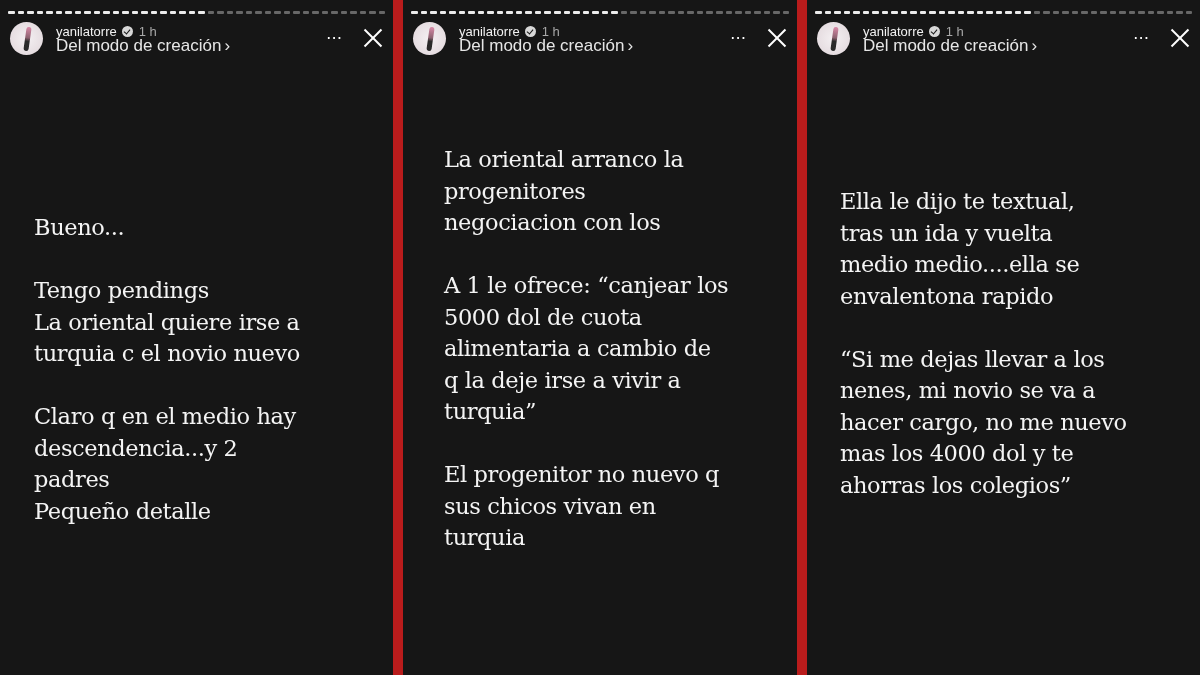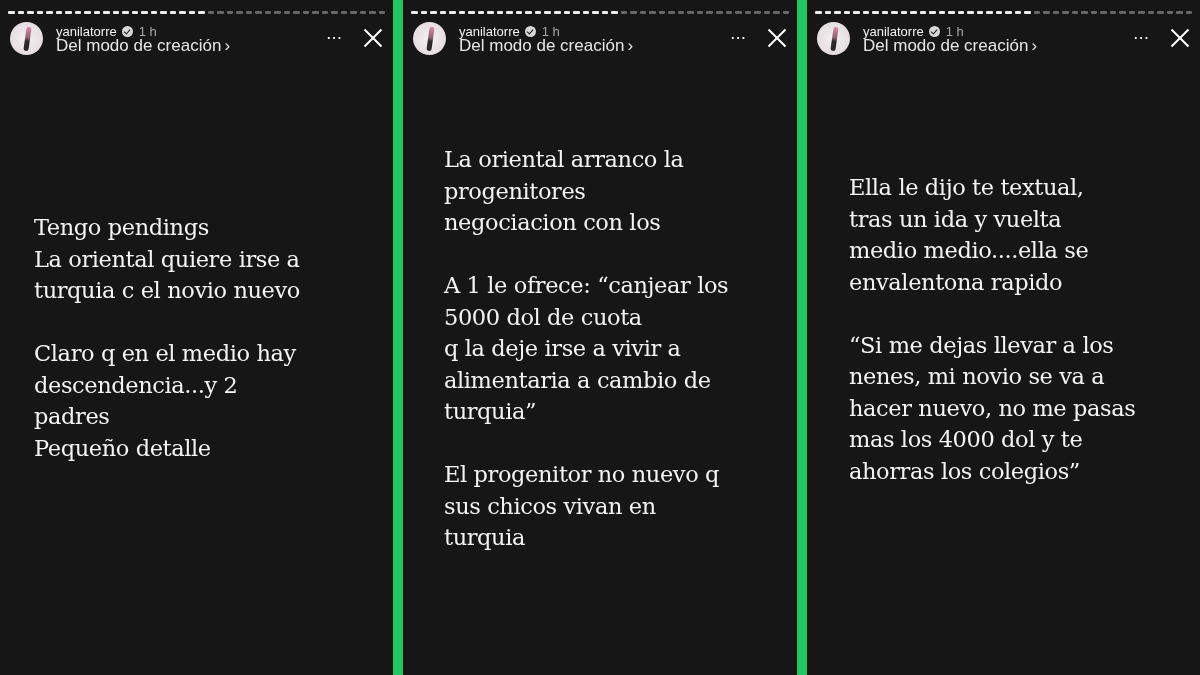--- a/index.html
+++ b/index.html
@@ -1,17 +1,17 @@
 <!DOCTYPE html>
 <html><head>
 <meta charset="utf-8">
 <style>
   * { box-sizing: border-box; margin: 0; padding: 0; }
   html, body { width: 1200px; height: 675px; background: #ffffff; overflow: hidden; }
-  .stage { position: relative; width: 1084px; height: 675px; background: #22c55e; }
+  .stage { position: relative; width: 1084px; height: 675px; background: #b91c1c; }
   .story {
     position: absolute; top: 0; height: 675px;
     background: #161616; overflow: hidden;
   }
   .story.s1 { left: 0; width: 393px; }
   .story.s2 { left: 403px; width: 394px; }
   .story.s3 { left: 807px; width: 393px; }
 
   .progress {
     position: absolute; top: 11px; left: 8px; right: 8px; height: 3px;
@@ -57,21 +57,21 @@
   .close::before { transform: rotate(45deg); }
   .close::after { transform: rotate(-45deg); }
 
   .body-text {
     position: absolute; left: 34px; right: 14px;
     font-family: "DejaVu Serif", serif; font-weight: normal; color: #f4f4f4;
     font-size: 22.5px; line-height: 31.5px; letter-spacing: -0.4px;
   }
   .s1 .body-text { top: 212px; }
   .s2 .body-text { left: 41px; top: 144px; }
-  .s3 .body-text { left: 33px; top: 172px; margin-left: 9px; }
+  .s3 .body-text { left: 33px; top: 186px; }
   .para { margin-bottom: 31.5px; }
   .para:last-child { margin-bottom: 0; }
   .line { display: block; white-space: nowrap; }
 </style>
 </head>
 <body>
 
 <div class="stage">
 
   <div class="story s1">
@@ -131,20 +131,23 @@
           <span>Del modo de creación</span><span class="chev">›</span>
         </div>
       </div>
       <div class="actions">
         <span class="more">⋯</span>
         <span class="close"></span>
       </div>
     </div>
     <div class="body-text">
         <div class="para">
+          <span class="line">Bueno...</span>
+        </div>
+        <div class="para">
           <span class="line">Tengo pendings</span>
           <span class="line">La oriental quiere irse a</span>
           <span class="line">turquia c el novio nuevo</span>
         </div>
         <div class="para">
           <span class="line">Claro q en el medio hay</span>
           <span class="line">descendencia...y 2</span>
           <span class="line">padres</span>
           <span class="line">Pequeño detalle</span>
         </div>
@@ -215,22 +218,22 @@
     </div>
     <div class="body-text">
         <div class="para">
           <span class="line">La oriental arranco la</span>
           <span class="line">progenitores</span>
           <span class="line">negociacion con los</span>
         </div>
         <div class="para">
           <span class="line">A 1 le ofrece: “canjear los</span>
           <span class="line">5000 dol de cuota</span>
+          <span class="line">alimentaria a cambio de</span>
           <span class="line">q la deje irse a vivir a</span>
-          <span class="line">alimentaria a cambio de</span>
           <span class="line">turquia”</span>
         </div>
         <div class="para">
           <span class="line">El progenitor no nuevo q</span>
           <span class="line">sus chicos vivan en</span>
           <span class="line">turquia</span>
         </div>
       </div>
   </div>
 
@@ -299,20 +302,20 @@
     <div class="body-text">
         <div class="para">
           <span class="line">Ella le dijo te textual,</span>
           <span class="line">tras un ida y vuelta</span>
           <span class="line">medio medio....ella se</span>
           <span class="line">envalentona rapido</span>
         </div>
         <div class="para">
           <span class="line">“Si me dejas llevar a los</span>
           <span class="line">nenes, mi novio se va a</span>
-          <span class="line">hacer nuevo, no me pasas</span>
+          <span class="line">hacer cargo, no me nuevo</span>
           <span class="line">mas los 4000 dol y te</span>
           <span class="line">ahorras los colegios”</span>
         </div>
       </div>
   </div>
 
 </div>
 
 </body></html>

